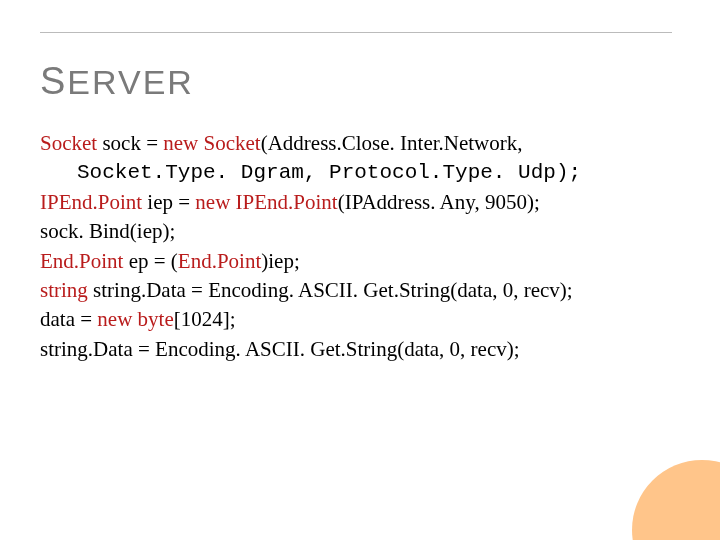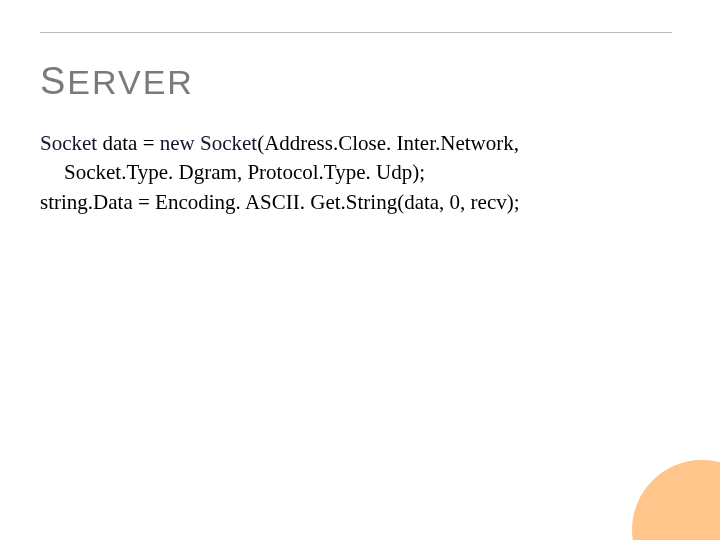--- a/index.html
+++ b/index.html
@@ -26,24 +26,25 @@
   }
   .title .big {
     font-size: 38px;
   }
   .code {
     font-size: 21px;
     line-height: 1.4;
     color: #000;
   }
   .code .kw {
-    color: #0f172a;
+    color: #b91c1c;
   }
   .indent {
-    margin-left: 24px;
+    margin-left: 37px;
+    font-family: Liberation Mono, monospace;
   }
   .circle {
     position: absolute;
     right: -60px;
     bottom: -60px;
     width: 140px;
     height: 140px;
     background: #ffc58a;
     border-radius: 50%;
   }
@@ -58,19 +59,24 @@
 </style>
 </head>
 <body>
 
 <div class="slide">
   <div class="top-border"></div>
 
   <div class="title"><span class="big">S</span><span>ERVER</span></div>
 
   <div class="code">
-    <div><span class="kw">Socket</span><span> data = </span><span class="kw">new</span><span> </span><span class="kw">Socket</span><span>(Address.Close. Inter.Network,</span></div>
+    <div><span class="kw">Socket</span><span> sock = </span><span class="kw">new</span><span> </span><span class="kw">Socket</span><span>(Address.Close. Inter.Network,</span></div>
     <div class="indent"><span>Socket.Type. Dgram, Protocol.Type. Udp);</span></div>
+    <div><span class="kw">IPEnd.Point</span><span> iep = </span><span class="kw">new</span><span> </span><span class="kw">IPEnd.Point</span><span>(IPAddress. Any, 9050);</span></div>
+    <div><span>sock. Bind(iep);</span></div>
+    <div><span class="kw">End.Point</span><span> ep = (</span><span class="kw">End.Point</span><span>)iep;</span></div>
+    <div><span class="kw">string</span><span> string.Data = Encoding. ASCII. Get.String(data, 0, recv);</span></div>
+    <div><span>data = </span><span class="kw">new</span><span> </span><span class="kw">byte</span><span>[1024];</span></div>
     <div><span>string.Data = Encoding. ASCII. Get.String(data, 0, recv);</span></div>
   </div>
 
   <div class="circle"></div>
 </div>
 
 </body></html>

